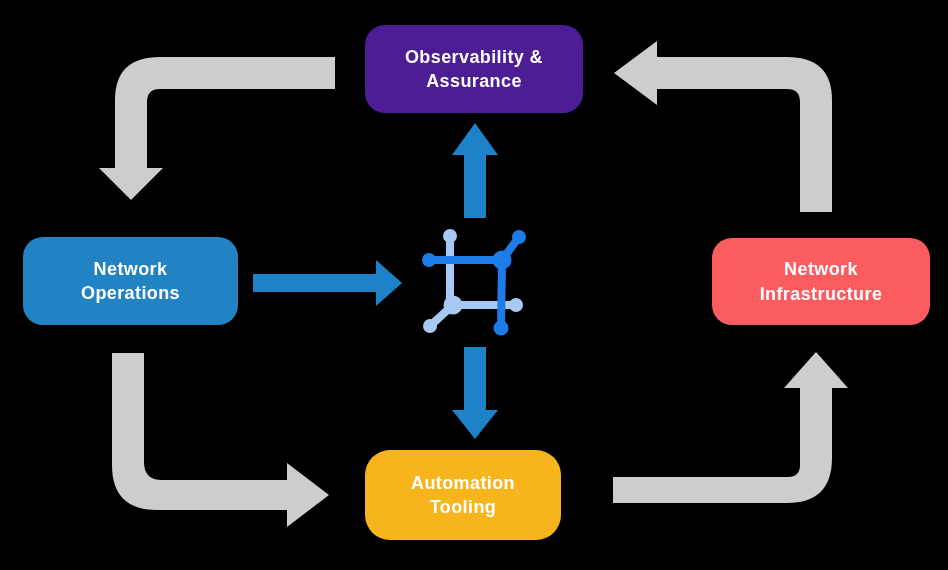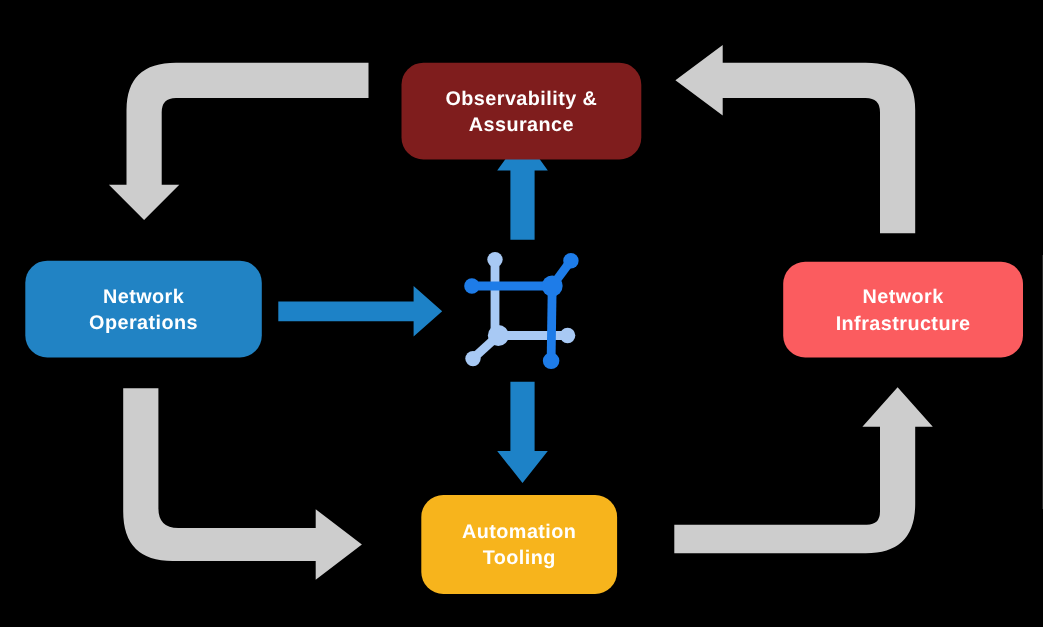--- a/index.html
+++ b/index.html
@@ -18,21 +18,21 @@
     color:#fff;
     font-size:18px;
     font-weight:700;
     letter-spacing:.4px;
     line-height:1.35;
   }
   .node span{white-space:pre-line;}
   .node-top{left:365px;top:25px;width:218px;height:88px;}
   .node-left{left:23px;top:237px;width:215px;height:88px;}
   .node-right{left:712px;top:238px;width:218px;height:87px;}
-  .node-bottom{left:383px;top:450px;width:178px;height:90px;}
+  .node-bottom{left:365px;top:450px;width:196px;height:90px;border-radius:25px;}
   .center-icon{position:absolute;left:418px;top:222px;width:118px;height:118px;}
 </style>
 </head>
 <body>
 
 <div class="canvas" style="background: rgb(0, 0, 0);">
 
   <svg class="layer" viewBox="0 0 948 570" aria-hidden="true">
 
     <path d="M335,57 L160,57 Q115,57 115,100 L115,168 L99,168 L131,200 L163,168 L147,168 L147,102 Q147,89 160,89 L335,89 Z" fill="#CDCDCD"></path>
@@ -61,21 +61,21 @@
       <line x1="429" y1="260" x2="502" y2="260" stroke-width="8" stroke="#1E7CE8"></line>
       <line x1="502" y1="260" x2="501" y2="328" stroke-width="8" stroke="#1E7CE8"></line>
       <line x1="502" y1="260" x2="519" y2="237" stroke-width="8" stroke="#1E7CE8"></line>
       <circle cx="429" cy="260" r="7" fill="#1E7CE8"></circle>
       <circle cx="501" cy="328" r="7.5" fill="#1E7CE8"></circle>
       <circle cx="519" cy="237" r="7" fill="#1E7CE8"></circle>
       <circle cx="502" cy="260" r="9.5" fill="#1E7CE8"></circle>
     </g>
   </svg>
 
-  <div class="node node-top" style="background: #7f1d1d; margin-top: 32px;">
+  <div class="node node-top" style="background: #4c1d95;">
     <span>Observability &amp;
 Assurance</span>
   </div>
   <div class="node node-left" style="background: rgb(33, 131, 196);">
     <span>Network
 Operations</span>
   </div>
   <div class="node node-right" style="background: rgb(251, 92, 95);">
     <span>Network
 Infrastructure</span>

